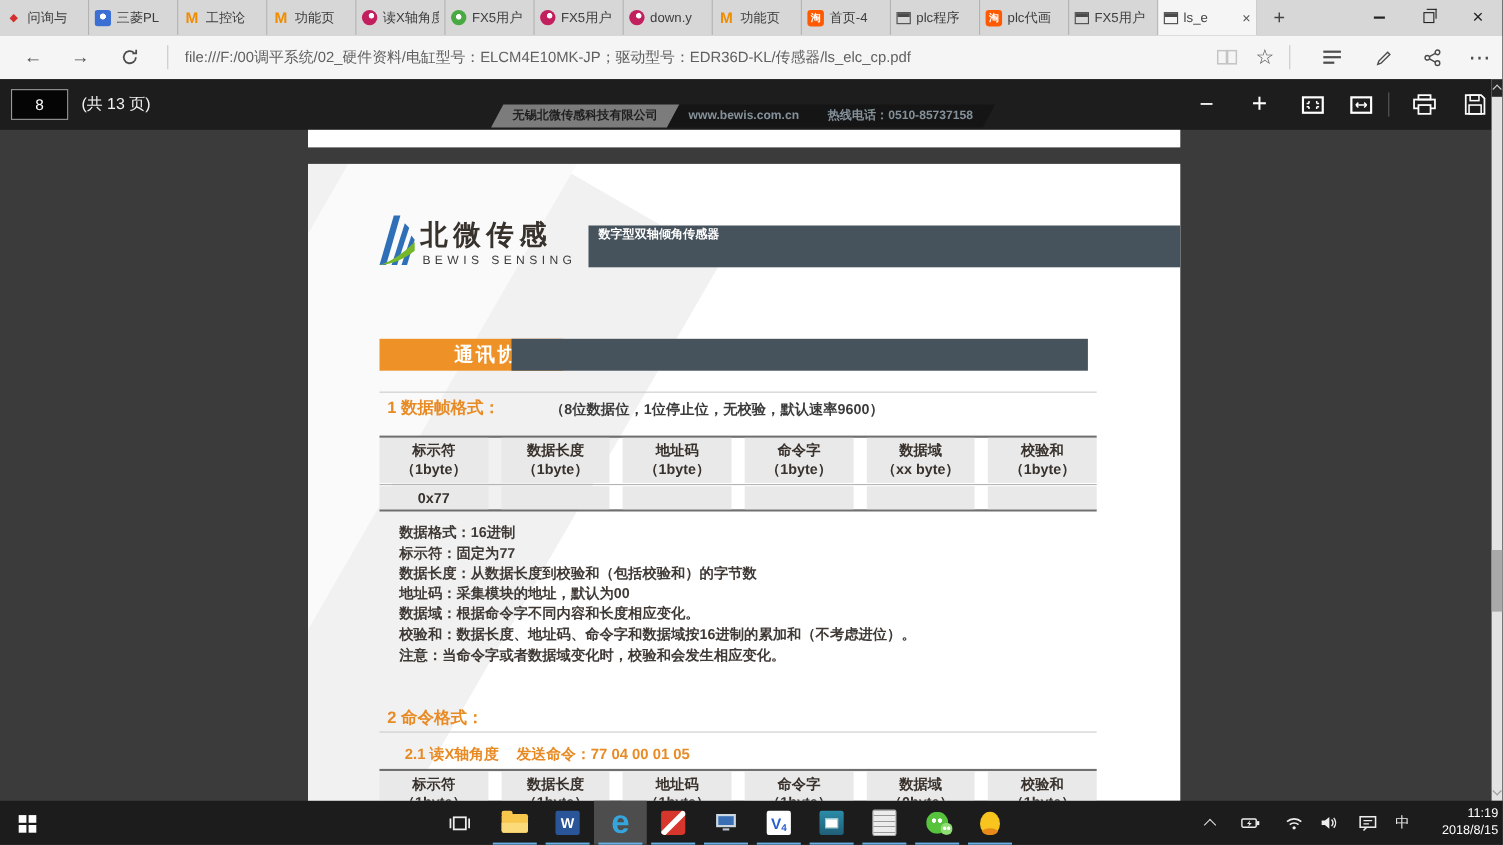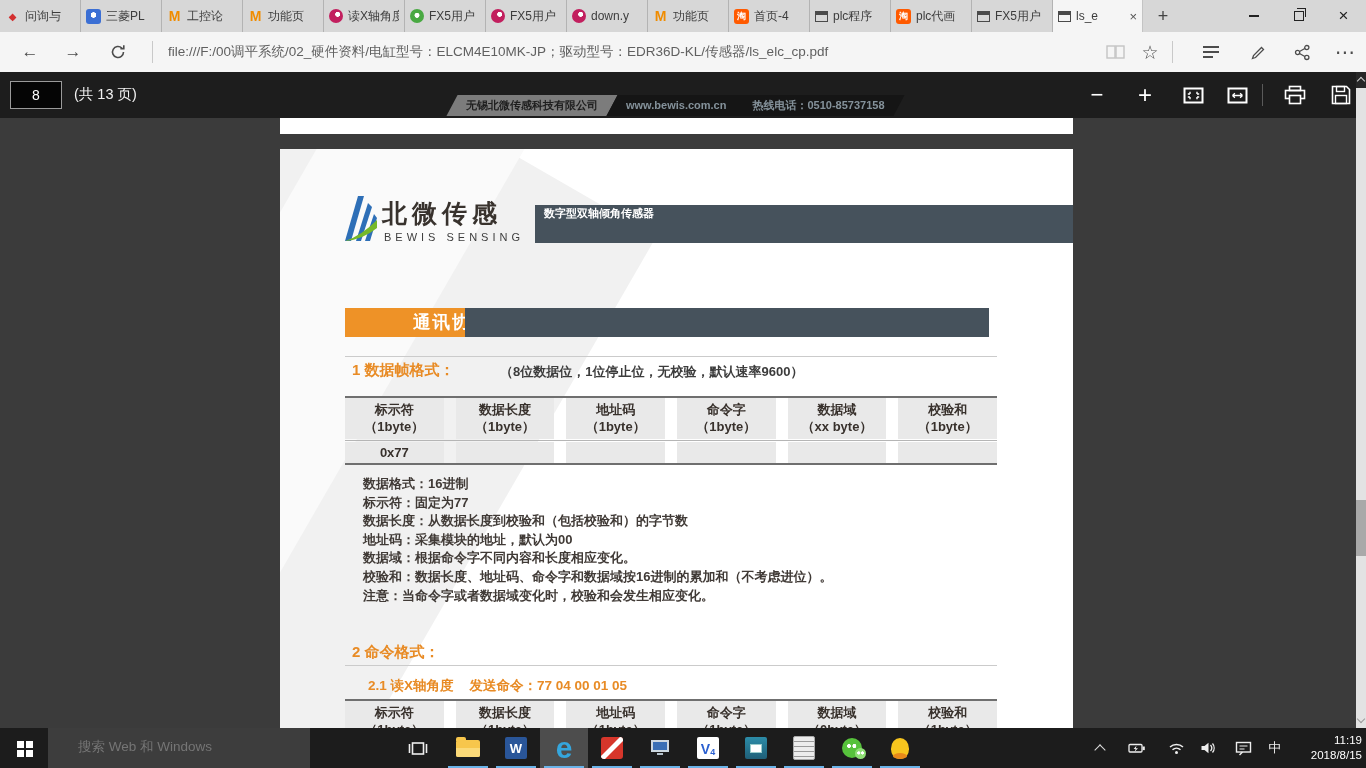--- a/index.html
+++ b/index.html
@@ -400,23 +400,20 @@
           <div>（1byte）</div>
         </div>
     </div>
   </div>
 </div>
 
 <div class="abs taskbar">
   <div class="tbslot start">
       <span class="winlogo"></span>
     </div>
-  <div class="search">
-    <input placeholder="搜索 Web 和 Windows" style="">
-  </div>
   <div class="tbslot" style="left:398px;width:40px;">
     <svg width="20" height="17" viewBox="0 0 20 17">
         <rect x="4.5" y="3" width="11" height="11" fill="none" stroke="#eee" stroke-width="1.6"></rect>
         <path d="M1.5 4v9M18.5 4v9" stroke="#eee" stroke-width="1.6"></path>
       </svg>
   </div>
   <div class="tbslot" style="left:444px;width:48px;">
       <span class="ico-folder"></span>
       <span class="underline"></span>
     </div>

